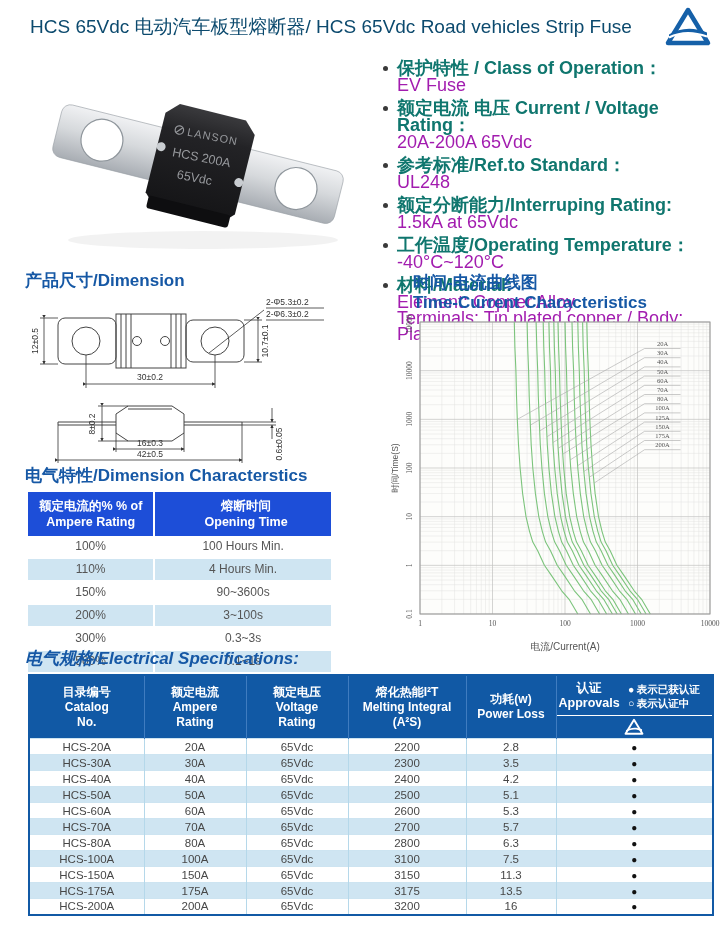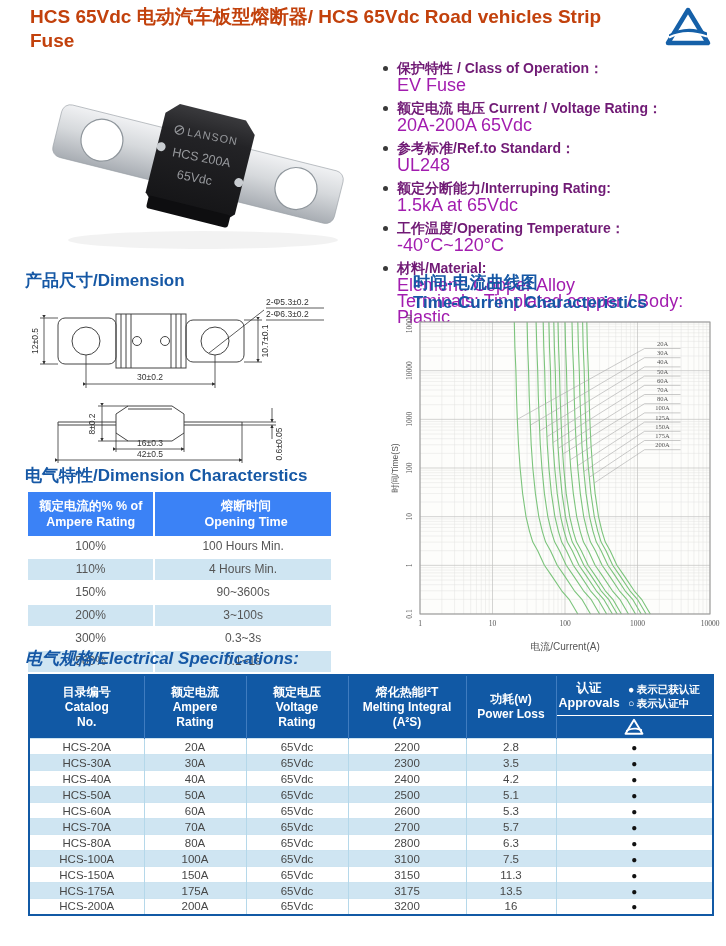--- a/index.html
+++ b/index.html
@@ -1,47 +1,47 @@
 <!DOCTYPE html>
 <html><head>
 <meta charset="utf-8">
 <style>
   * { margin:0; padding:0; box-sizing:border-box; }
   html,body { background:#fff; }
   body { font-family:"Liberation Sans","DejaVu Sans",sans-serif; }
   .page { position:relative; width:726px; height:946px; background:#fff; overflow:hidden; }
 
   
-  .doc-title { position:absolute; left:30px; top:4px; width:620px;
-    font-size:19px; font-weight:bold; color:#c2410c; letter-spacing:0; }
+  .doc-title { position:absolute; left:30px; top:14px; width:620px;
+    font-size:19px; font-weight:normal; color:#0c4a6e; letter-spacing:0; }
   .brand-logo { position:absolute; left:662px; top:6px; }
 
   
   .photo-wrap { position:absolute; left:38px; top:60px; width:322px; height:202px; }
 
   
   .spec-list { position:absolute; left:383px; top:60px; width:336px; }
   .spec-item { display:flex; margin-bottom:7px; }
   .spec-item .dot { width:5px; height:5px; border-radius:50%; background:#3a3a3a; margin:6px 9px 0 0; flex:none; }
-  .spec-title { font-size:14px; font-weight:bold; color:#701a75; line-height:17px; }
+  .spec-title { font-size:18px; font-weight:bold; color:#0f766e; line-height:17px; }
   .spec-val { font-size:18px; color:#a21caf; line-height:16px; }
 
   
   .sec-head { position:absolute; font-size:17px; font-weight:bold; color:#1658a5; line-height:20px; }
 
   
   .dim-wrap { position:absolute; left:24px; top:296px; }
 
   
   .chart-wrap { position:absolute; left:390px; top:314px; }
 
   
   .char-table { position:absolute; left:28px; top:492px; width:303px;
     background:#cfe5f2; padding-bottom:7px; font-size:12px; color:#555; }
-  .char-table .hrow { display:flex; background:#3b82f6; color:#fff; }
+  .char-table .hrow { display:flex; background:#1d4ed8; color:#fff; }
   .char-table .hcell { padding:6px 2px; text-align:center; font-weight:bold; font-size:12.5px; line-height:16px; }
   .char-table .hcell:first-child { width:42%; border-right:2px solid #fff; }
   .char-table .hcell:last-child { width:58%;padding-left:8px; }
   .char-table .brow { display:flex; border-bottom:2px solid #fff;align-items:flex-end; }
   .char-table .brow:nth-child(odd) { background:#fff; }
   .char-table .brow:nth-child(even) { background:#cfe5f2; }
   .char-table .bcell { padding:3px 2px; text-align:center; line-height:15px; }
   .char-table .bcell:first-child { width:42%; border-right:2px solid #fff; }
   .char-table .bcell:last-child { width:58%; }
 

